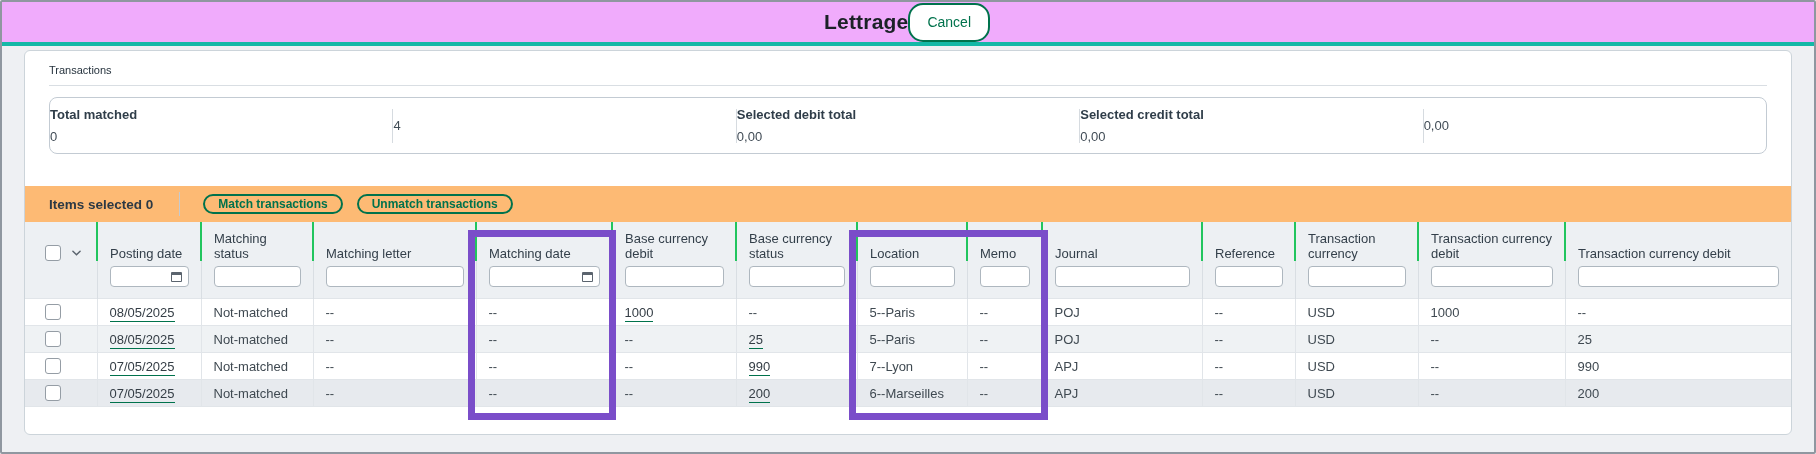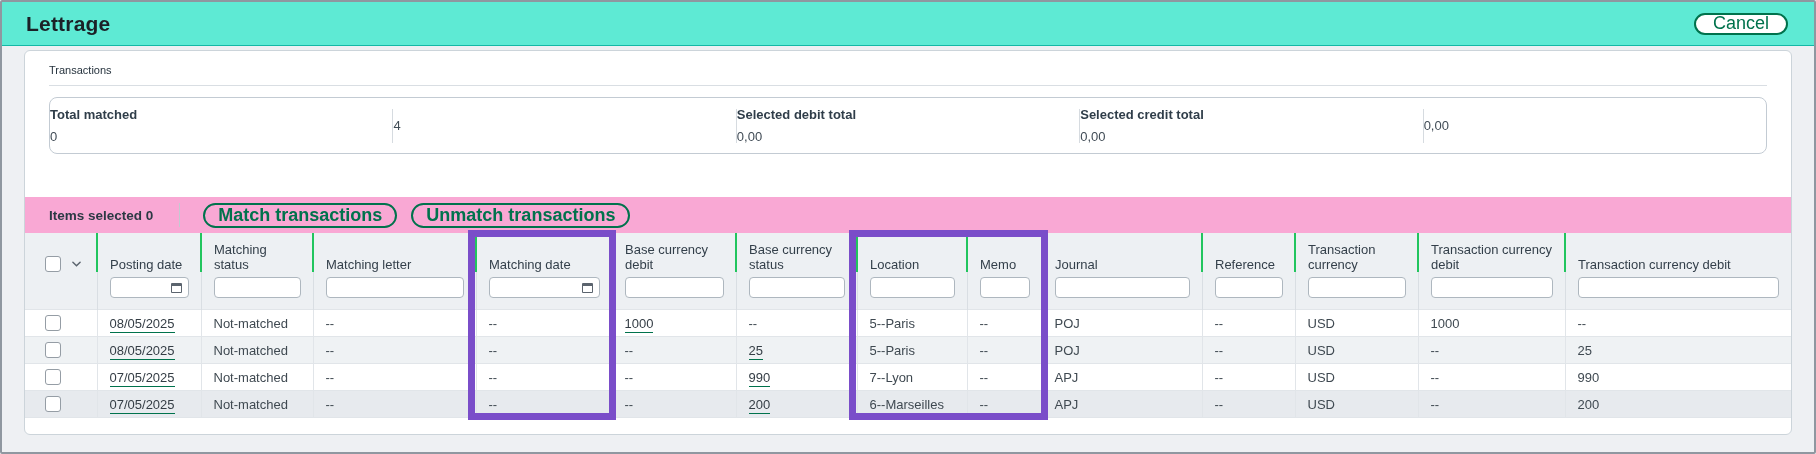--- a/index.html
+++ b/index.html
@@ -7,30 +7,30 @@
 
   .screen{
     position:relative; width:1816px; height:454px;
     border:2px solid #8f97a0; border-radius:2px;
     background:#eef0f3; overflow:hidden;
     font-family:"Liberation Sans", sans-serif;
   }
 
   
   .topbar{
-    height:44px; background:#5eead4; border-bottom:1px solid #14b8a6;
-    display:flex; align-items:center; justify-content:space-between;
+    height:44px; background:#f0abfc; border-bottom:4px solid #14b8a6;
+    display:flex; align-items:center; justify-content:center;
     padding:0 26px 0 24px;
   }
   .page-title{ font-size:21px; font-weight:bold; color:#1b2127; letter-spacing:.2px; }
   .topbar-actions{ display:flex; gap:8px; }
   .btn-lg{
-    height:22px; padding:0 17px; border:2px solid var(--green);
+    height:39px; padding:0 17px; border:2px solid var(--green);
     border-radius:15px; background:#fff; color:var(--green);
-    font-size:18px; font-weight:500; font-family:inherit;
+    font-size:14px; font-weight:500; font-family:inherit;
     display:flex; align-items:center; gap:9px; cursor:pointer;
   }
 
   
   .card{
     position:absolute; left:22px; right:22px; top:48px; bottom:17px;
     background:#fff; border:1px solid #ccd4da; border-radius:6px; overflow:hidden;
   }
   .section-title{ margin:13px 24px 0; font-size:11px; color:#26333e; }
   .section-rule{ border:none; border-top:1px solid #d9dee3; margin:9px 24px 0; }
@@ -41,29 +41,29 @@
     border:1px solid #c3cbd3; border-radius:8px;
     display:flex; align-items:center;
   }
   .summary-item{ flex:1; text-align:left; }
   .s-label{ font-size:13px; font-weight:bold; color:#2f3d49; margin-bottom:7px; }
   .s-value{ font-size:13px; color:#414c56; }
   .sum-div{ width:1px; height:34px; background:#d6dbe0; flex:0 0 1px; }
 
   
   .toolbar{
-    margin-top:43px; height:36px; background:#f9a8d4;
+    margin-top:32px; height:36px; background:#fdba74;
     display:flex; align-items:center; padding-left:24px; gap:4px;
   }
   .items-selected{ font-size:13.5px; font-weight:bold; color:#2c3944; }
   .vdiv{ width:1px; height:24px; background:#c3cad1; margin:0 19px 0 22px; }
   .btn-sm{
-    height:25px; padding:0 13px; border:2px solid var(--green);
+    height:20px; padding:0 13px; border:2px solid var(--green);
     border-radius:13px; background:transparent; color:var(--green);
-    font-size:18px; font-weight:600; font-family:inherit;
+    font-size:12px; font-weight:600; font-family:inherit;
     display:flex; align-items:center; cursor:pointer; margin-right:10px;
   }
 
   
   table{ width:100%; border-collapse:collapse; table-layout:fixed; }
   thead{ background:#edf0f3; }
   thead th{ text-align:left; vertical-align:bottom; font-weight:normal; }
   tr.label-row th{ padding:9px 12px 0 12px; font-size:13px; color:#333f4a; border-left:2px solid #22c55e; }
   tr.label-row th:first-child{ border-left:none; padding-left:20px; white-space:nowrap; }
   tr.filter-row th{ padding:5px 12px 11px 12px; border-left:1px solid #d9dee3; }

